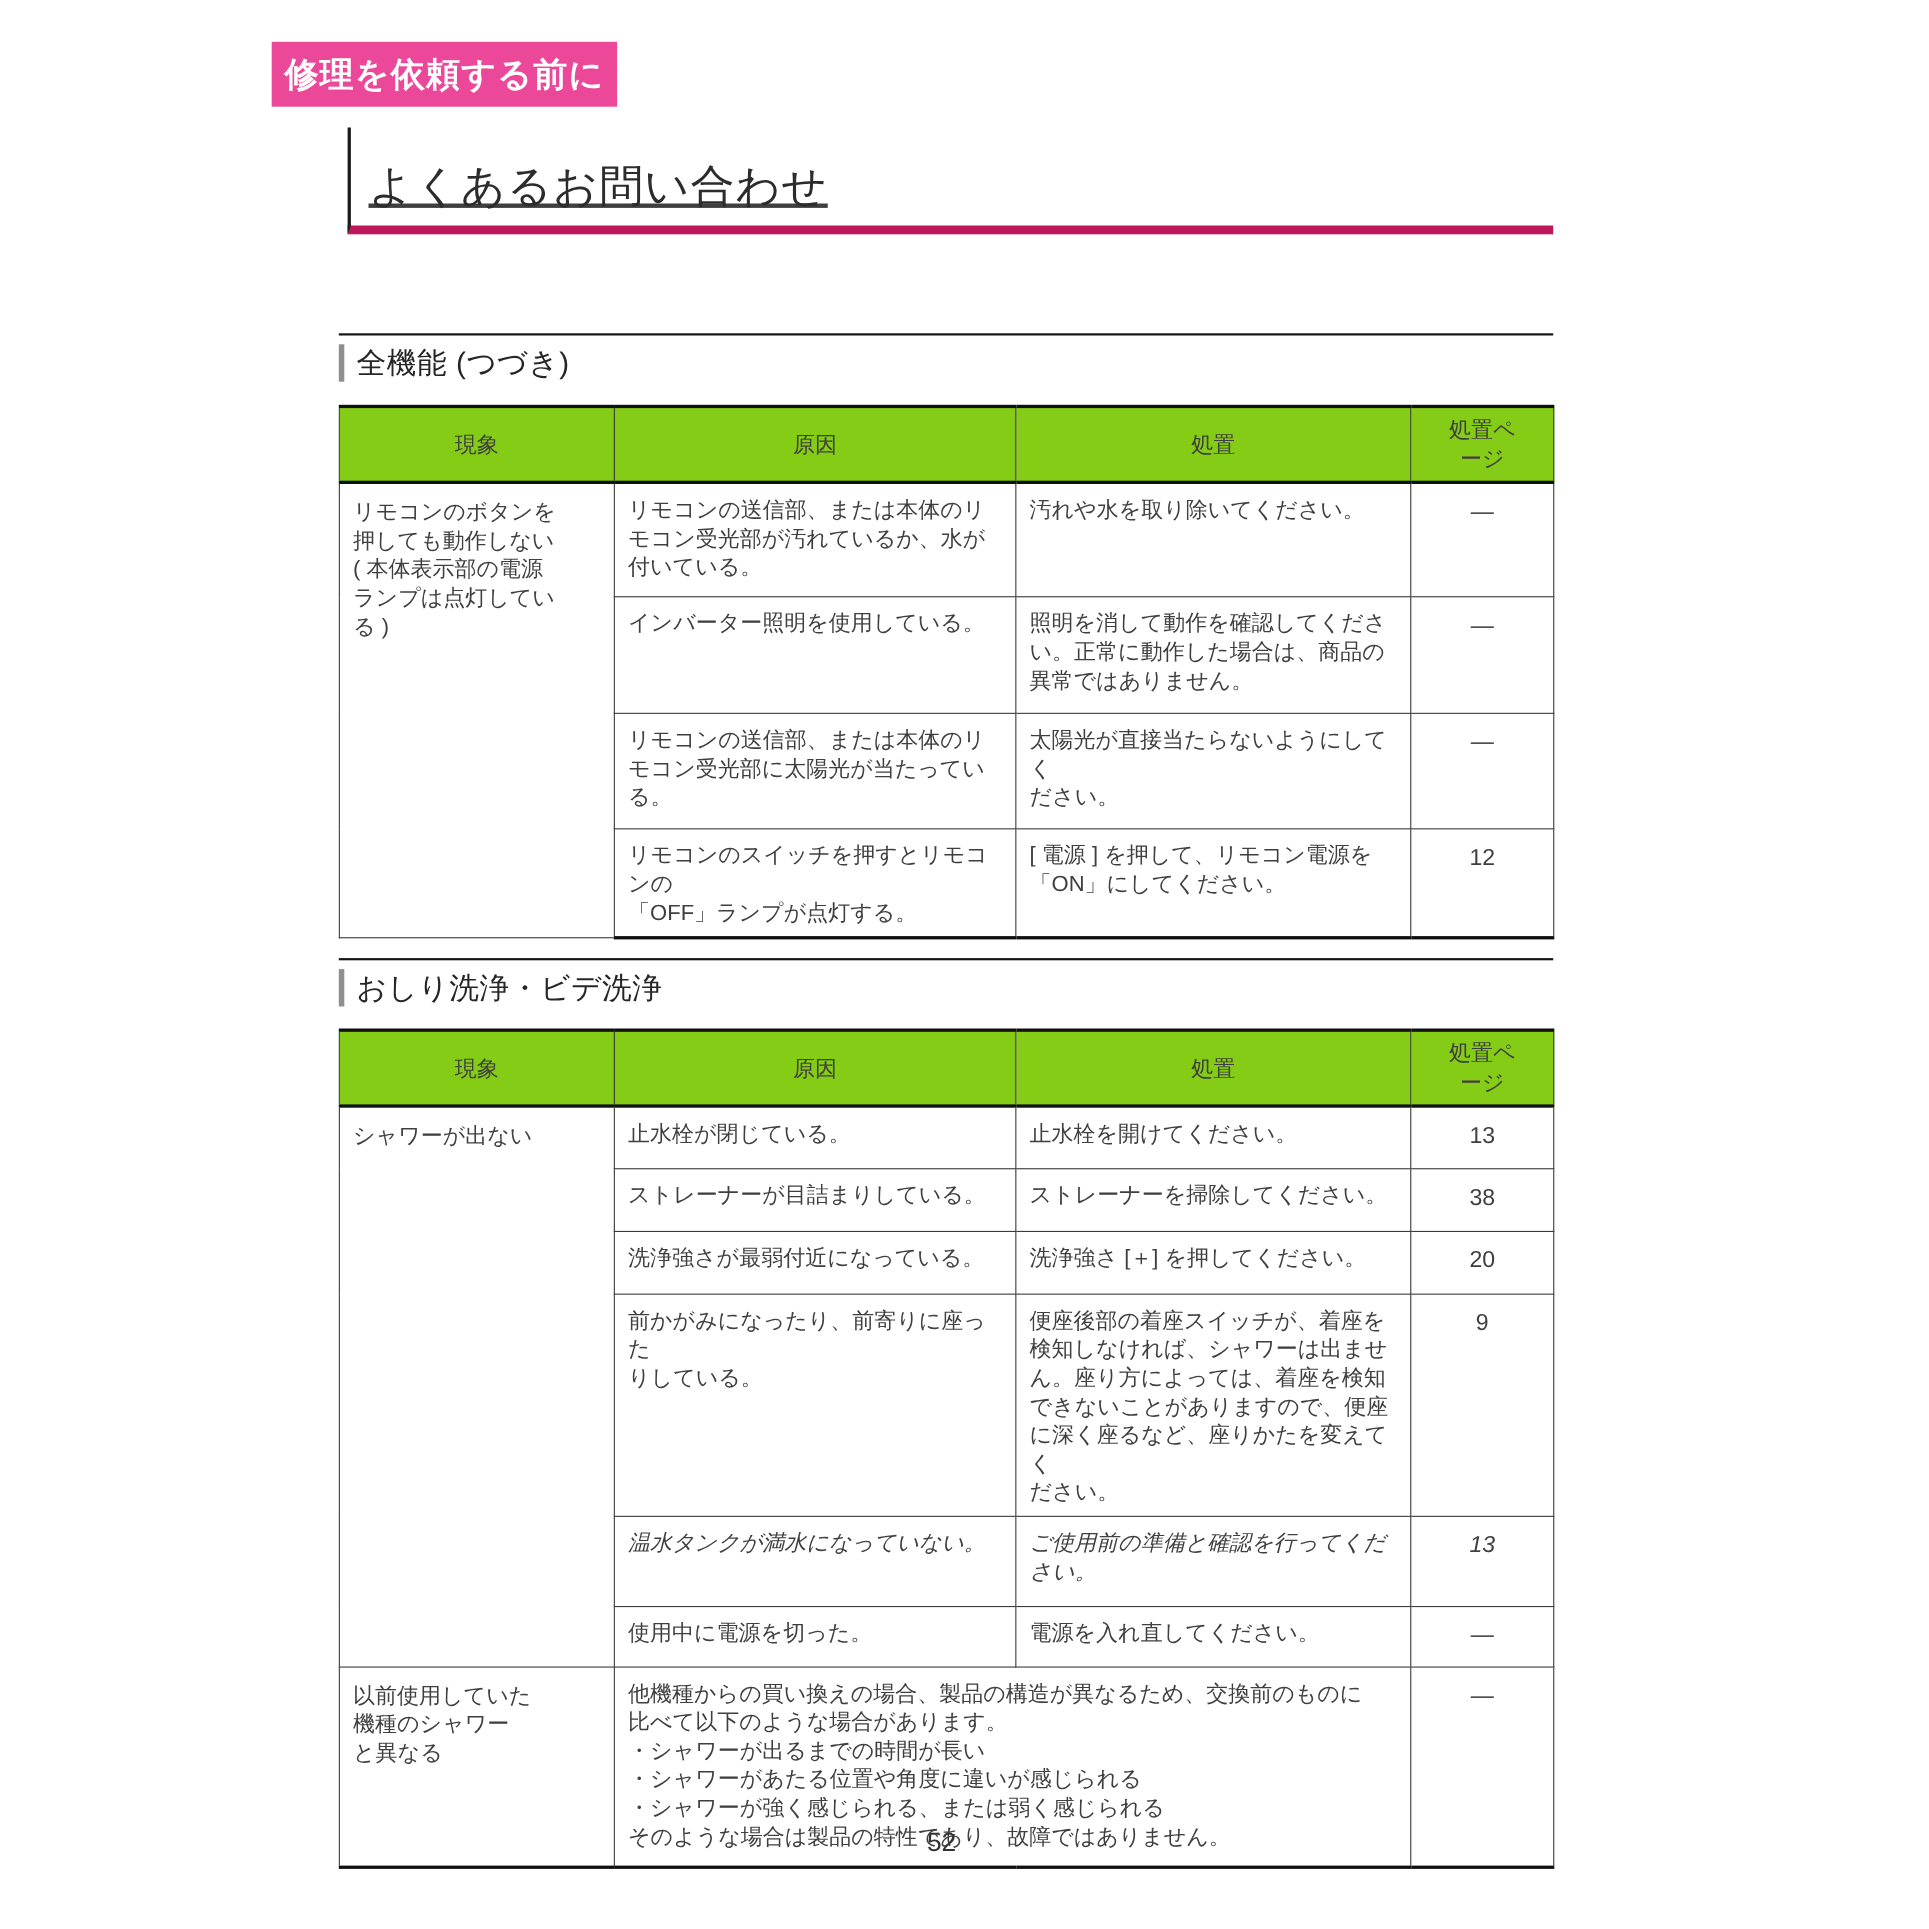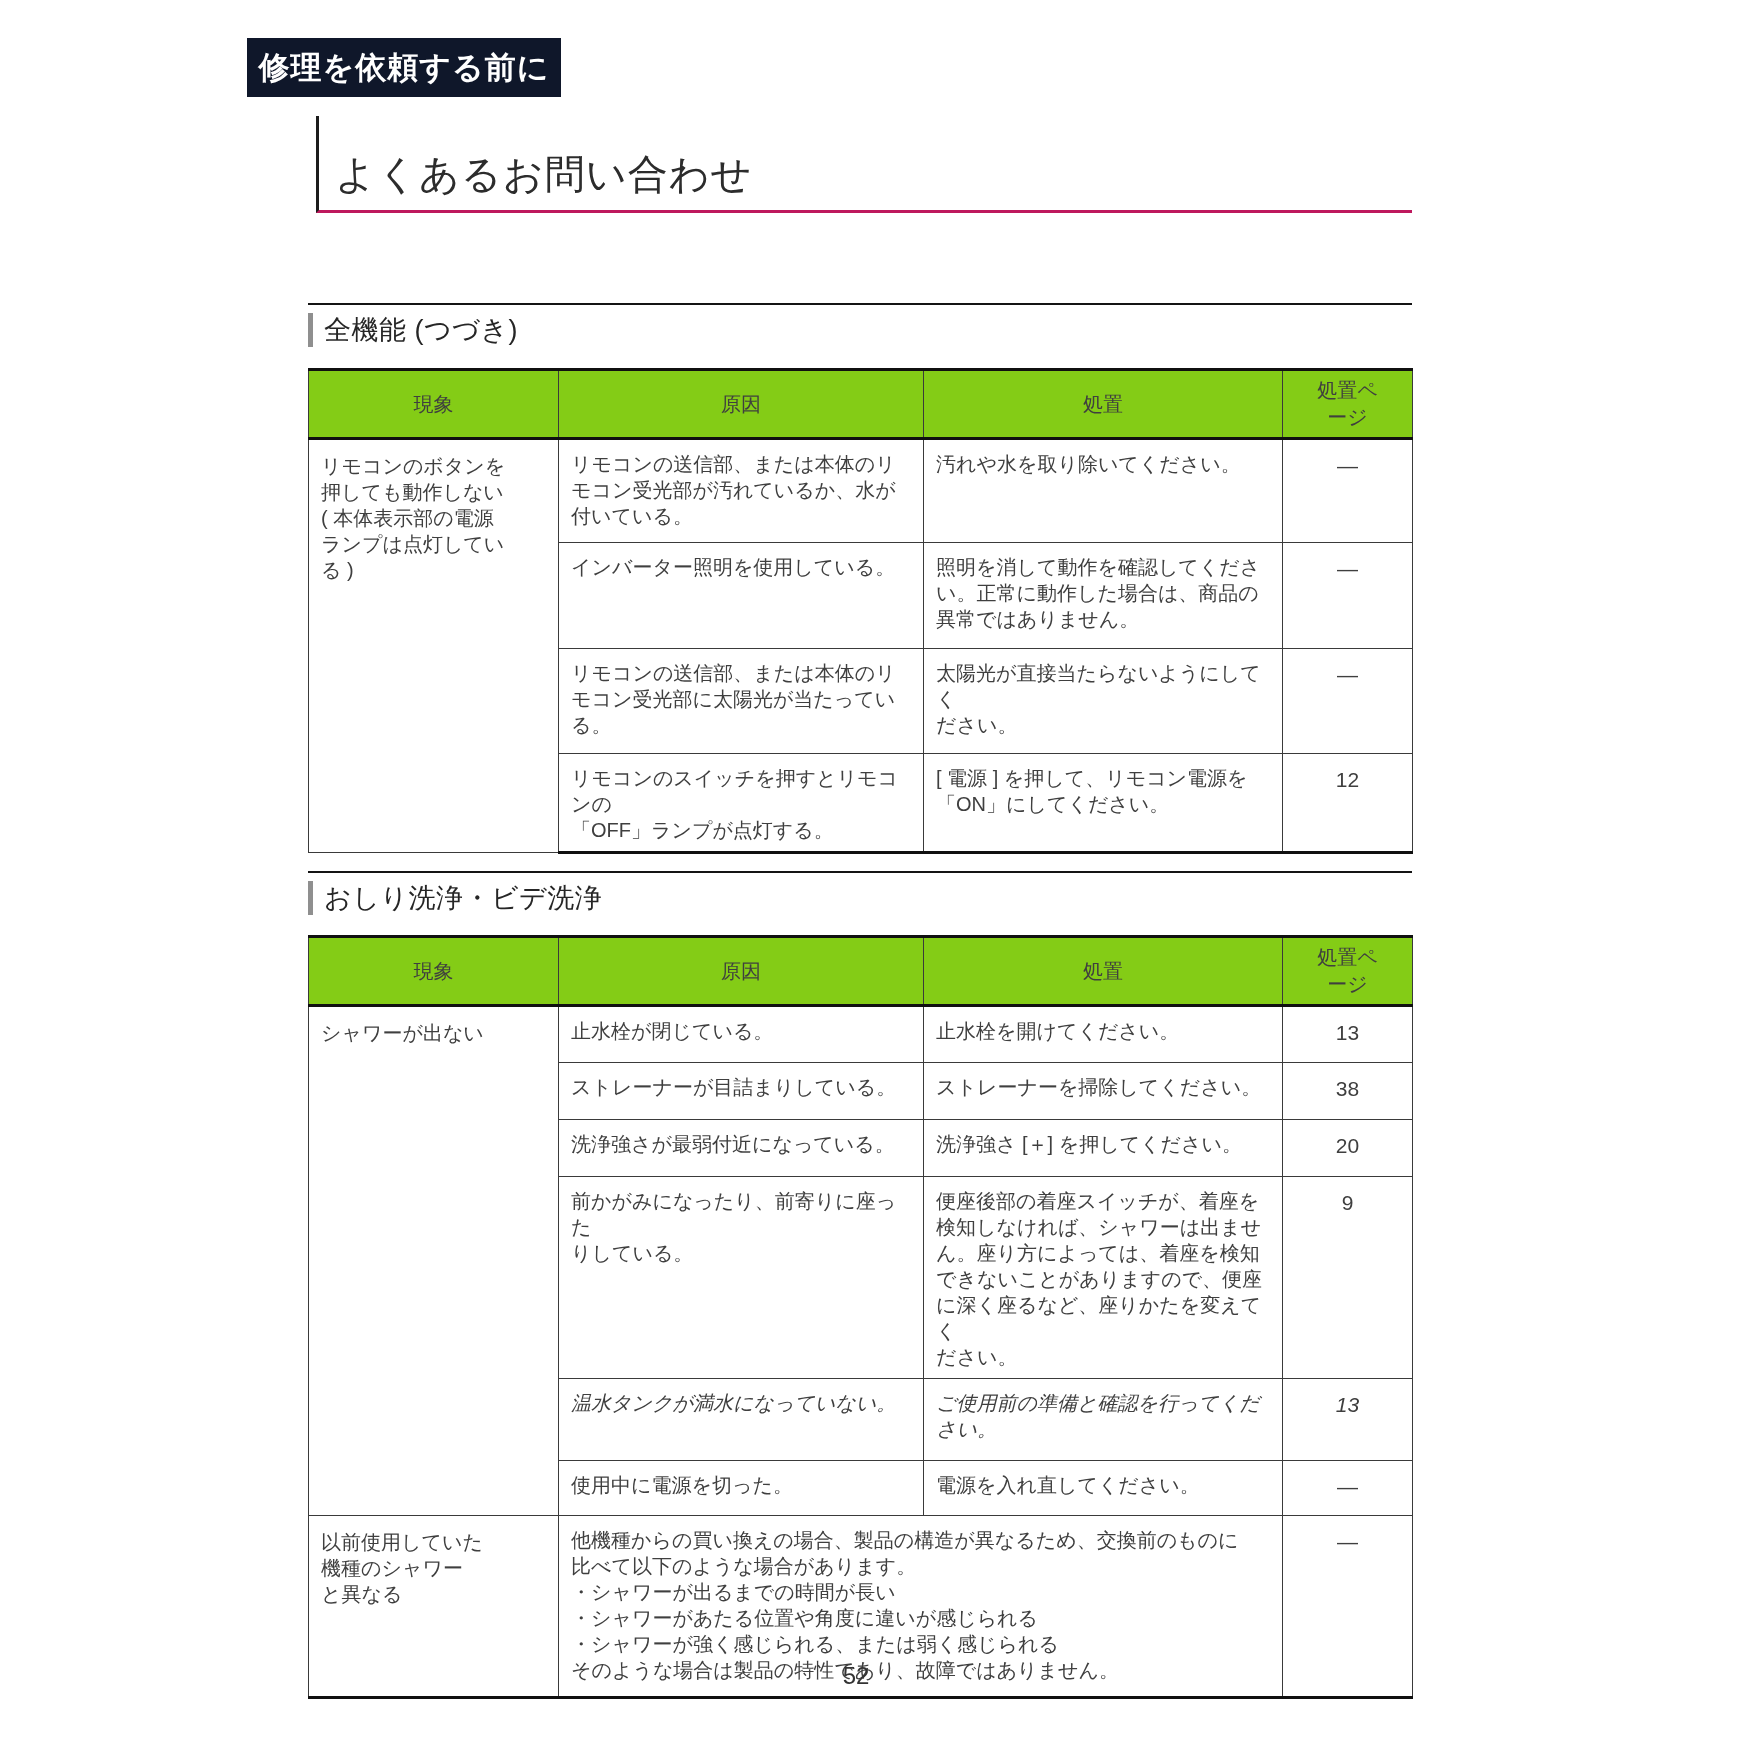--- a/index.html
+++ b/index.html
@@ -1,26 +1,26 @@
 <!DOCTYPE html>
 <html><head>
 <meta charset="utf-8">
 <style>
   * { margin:0; padding:0; box-sizing:border-box; }
   html,body { width:1754px; height:1754px; background:#ffffff;
     font-family:"Liberation Sans", sans-serif; color:#3f3f3f; }
   body { position:relative; overflow:hidden; }
 
   .banner { position:absolute; left:247px; top:38px; width:314px; height:59px;
-    background:#0f172a; color:#ffffff; display:flex; align-items:center; justify-content:center;
+    background:#ec4899; color:#ffffff; display:flex; align-items:center; justify-content:center;
     font-size:31px; font-weight:bold; letter-spacing:1px; }
 
   .title-block { position:absolute; left:316px; top:116px; width:1096px; height:97px;
-    border-left:3px solid #1c1c1c; border-bottom:3px solid #be185d;
-    display:flex; align-items:flex-end; padding:0 0 8px 16px; }
+    border-left:3px solid #1c1c1c; border-bottom:8px solid #be185d;
+    display:flex; align-items:flex-end; padding:0 0 8px 16px;text-decoration:underline; }
   .title-text { font-size:40px; color:#2c2c2c; letter-spacing:1px; }
 
   .section-head { position:absolute; left:308px; width:1104px; border-top:2px solid #141414; }
   .head-row { display:flex; align-items:center; margin-top:7px; }
   .accent-bar { width:5px; height:34px; background:#8f8f8f; margin-right:11px; }
   .head-text { font-size:27px; font-weight:500; color:#262626; letter-spacing:0.5px; }
 
   table.faq { position:absolute; left:308px; width:1104px; border-collapse:collapse; table-layout:fixed; }
   .faq col.c1 { width:250px; } .faq col.c2 { width:365px; }
   .faq col.c3 { width:359px; } .faq col.c4 { width:130px; }

